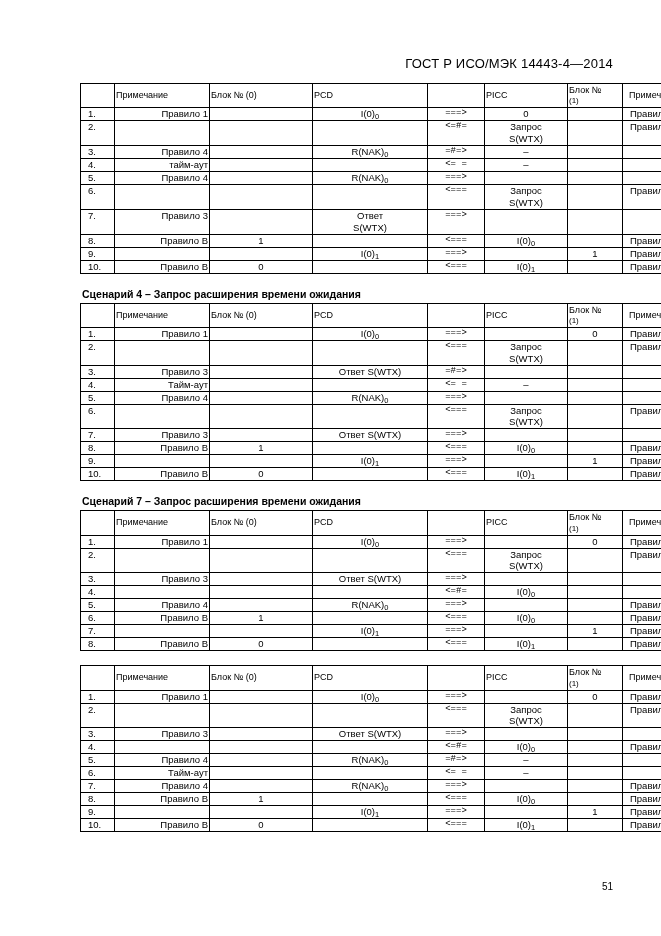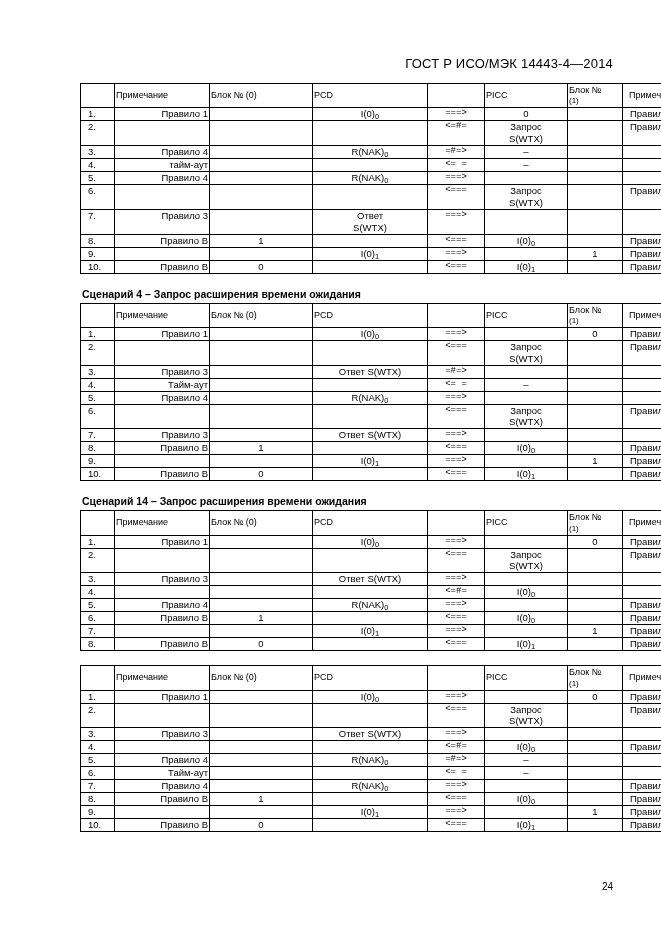--- a/index.html
+++ b/index.html
@@ -647,21 +647,21 @@
                 <span class="cell"></span>
               </td>
               <td class="c-note2">
                 <span class="cell">Правило 10</span>
               </td>
             </tr>
           </tbody>
         </table>
       </div>
       <div class="scenario-block">
-        <div class="scenario-title">Сценарий 14 – Запрос расширения времени ожидания</div>
+        <div class="scenario-title">Сценарий 7 – Запрос расширения времени ожидания</div>
         <table class="scn">
           <thead>
             <tr>
               <th class="c-num"></th>
               <th class="c-note1">Примечание</th>
               <th class="c-blk0">Блок № (0)</th>
               <th class="c-pcd">PCD</th>
               <th class="c-arrow"></th>
               <th class="c-picc">PICC</th>
               <th class="c-blkn"><span>Блок №</span><span class="hdr-sub">(1)</span></th>
@@ -1152,14 +1152,14 @@
                 <span class="cell"></span>
               </td>
               <td class="c-note2">
                 <span class="cell">Правило 10</span>
               </td>
             </tr>
           </tbody>
         </table>
       </div>
     </div>
-  <div class="page-num">24</div>
+  <div class="page-num">51</div>
 </div>
 
 </body></html>

